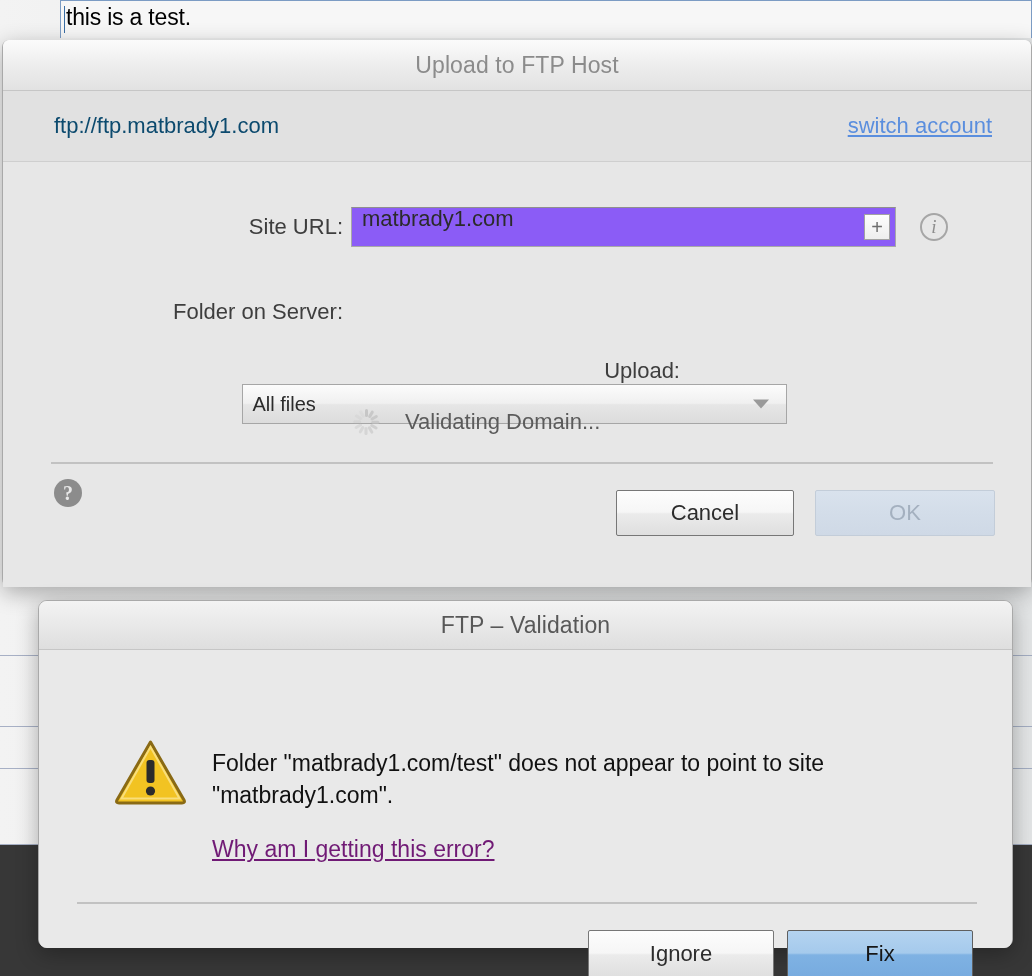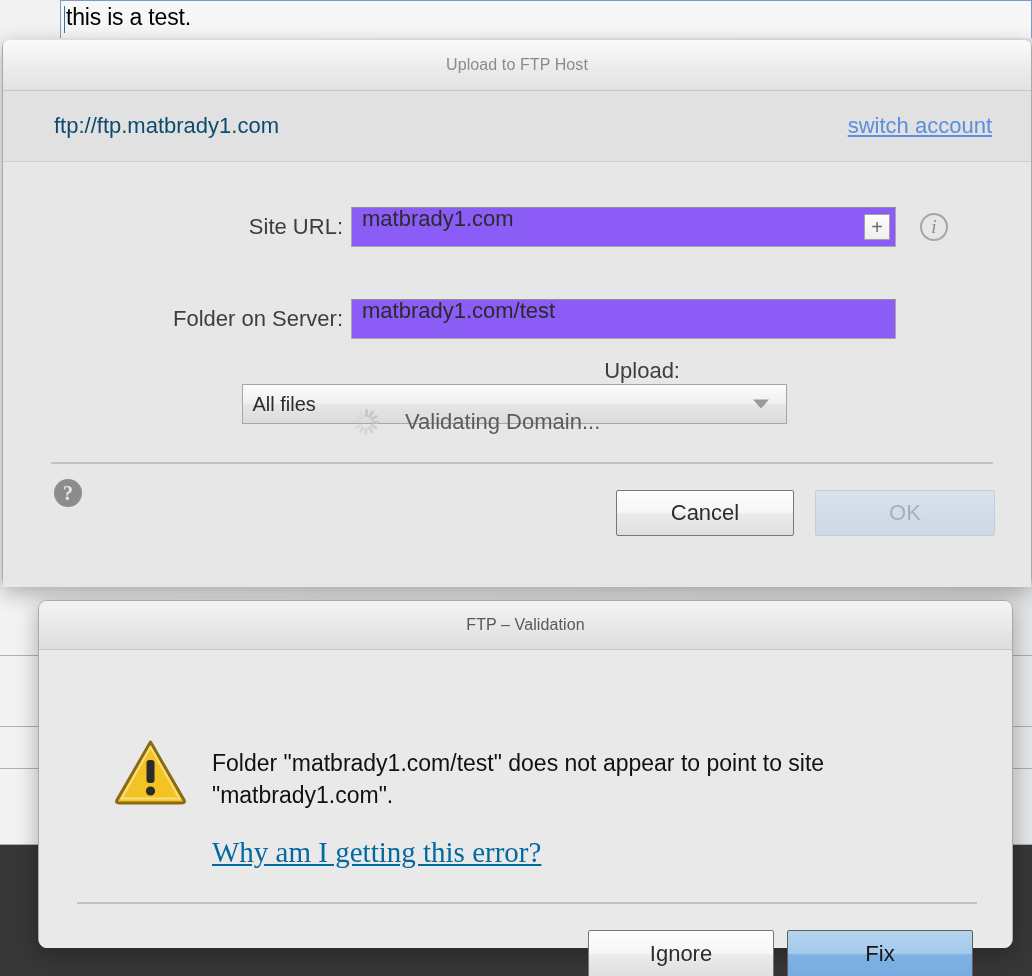--- a/index.html
+++ b/index.html
@@ -77,21 +77,21 @@
   .titlebar {
     position: relative;
     height: 50px;
     background: linear-gradient(to bottom, #fbfbfb 0%, #ececec 55%, #e2e2e2 100%);
     border-bottom: 1px solid #c6c6c6;
     display: flex;
     align-items: center;
     justify-content: center;
   }
   .title-text {
-    font-size: 16px;
+    font-size: 23px;
     color: #8b8b8b;
     letter-spacing: .1px;
     text-align: right;
   }
 
   
   #ftp-sheet {
     left: 2px;
     top: 40px;
     width: 1030px;
@@ -295,25 +295,24 @@
     position: absolute;
     left: 173px; top: 97px;
     width: 740px;
     font-size: 23px;
     line-height: 32px;
     color: #111;
   }
   .alert-link {
     position: absolute;
     left: 173px; top: 186px;
-    font-size: 29px;
-    color: #0369a1;
+    font-size: 23px;
+    color: #701a75;
     text-decoration: underline;
     cursor: pointer;
-    font-family: Liberation Serif, serif;
   }
 </style>
 </head>
 <body>
 
 <div id="screen">
 
   <div class="bg-doc"></div>
   <div class="bg-rule" style="top:655px;"></div>
   <div class="bg-rule" style="top:726px;"></div>
@@ -343,23 +342,20 @@
         <div class="flabel" style="width:340px;">Site URL:</div>
         <div class="textfield" style="margin-left:8px; width:545px; height:40px;">
           <span class="tf-value">matbrady1.com</span>
           <span class="plus-btn">+</span>
         </div>
         <div class="info-icon" style="margin-left:24px;">i</div>
       </div>
 
       <div class="frow" style="left:0; top:137px; width:990px;">
         <div class="flabel" style="width:340px;">Folder on Server:</div>
-        <div class="textfield" style="margin-left:8px; width:545px; height:40px;">
-          <span class="tf-value">matbrady1.com/test</span>
-        </div>
       </div>
 
       <div class="frow" style="left:12px; top:196px; width:990px;flex-direction:column;">
         <div class="flabel" style="width:340px;">Upload:</div>
         <div class="popup" style="margin-left:8px; width:545px; height:40px;">
           <span>All files</span>
           <span class="popup-arrow"></span>
         </div>
       </div>
 

